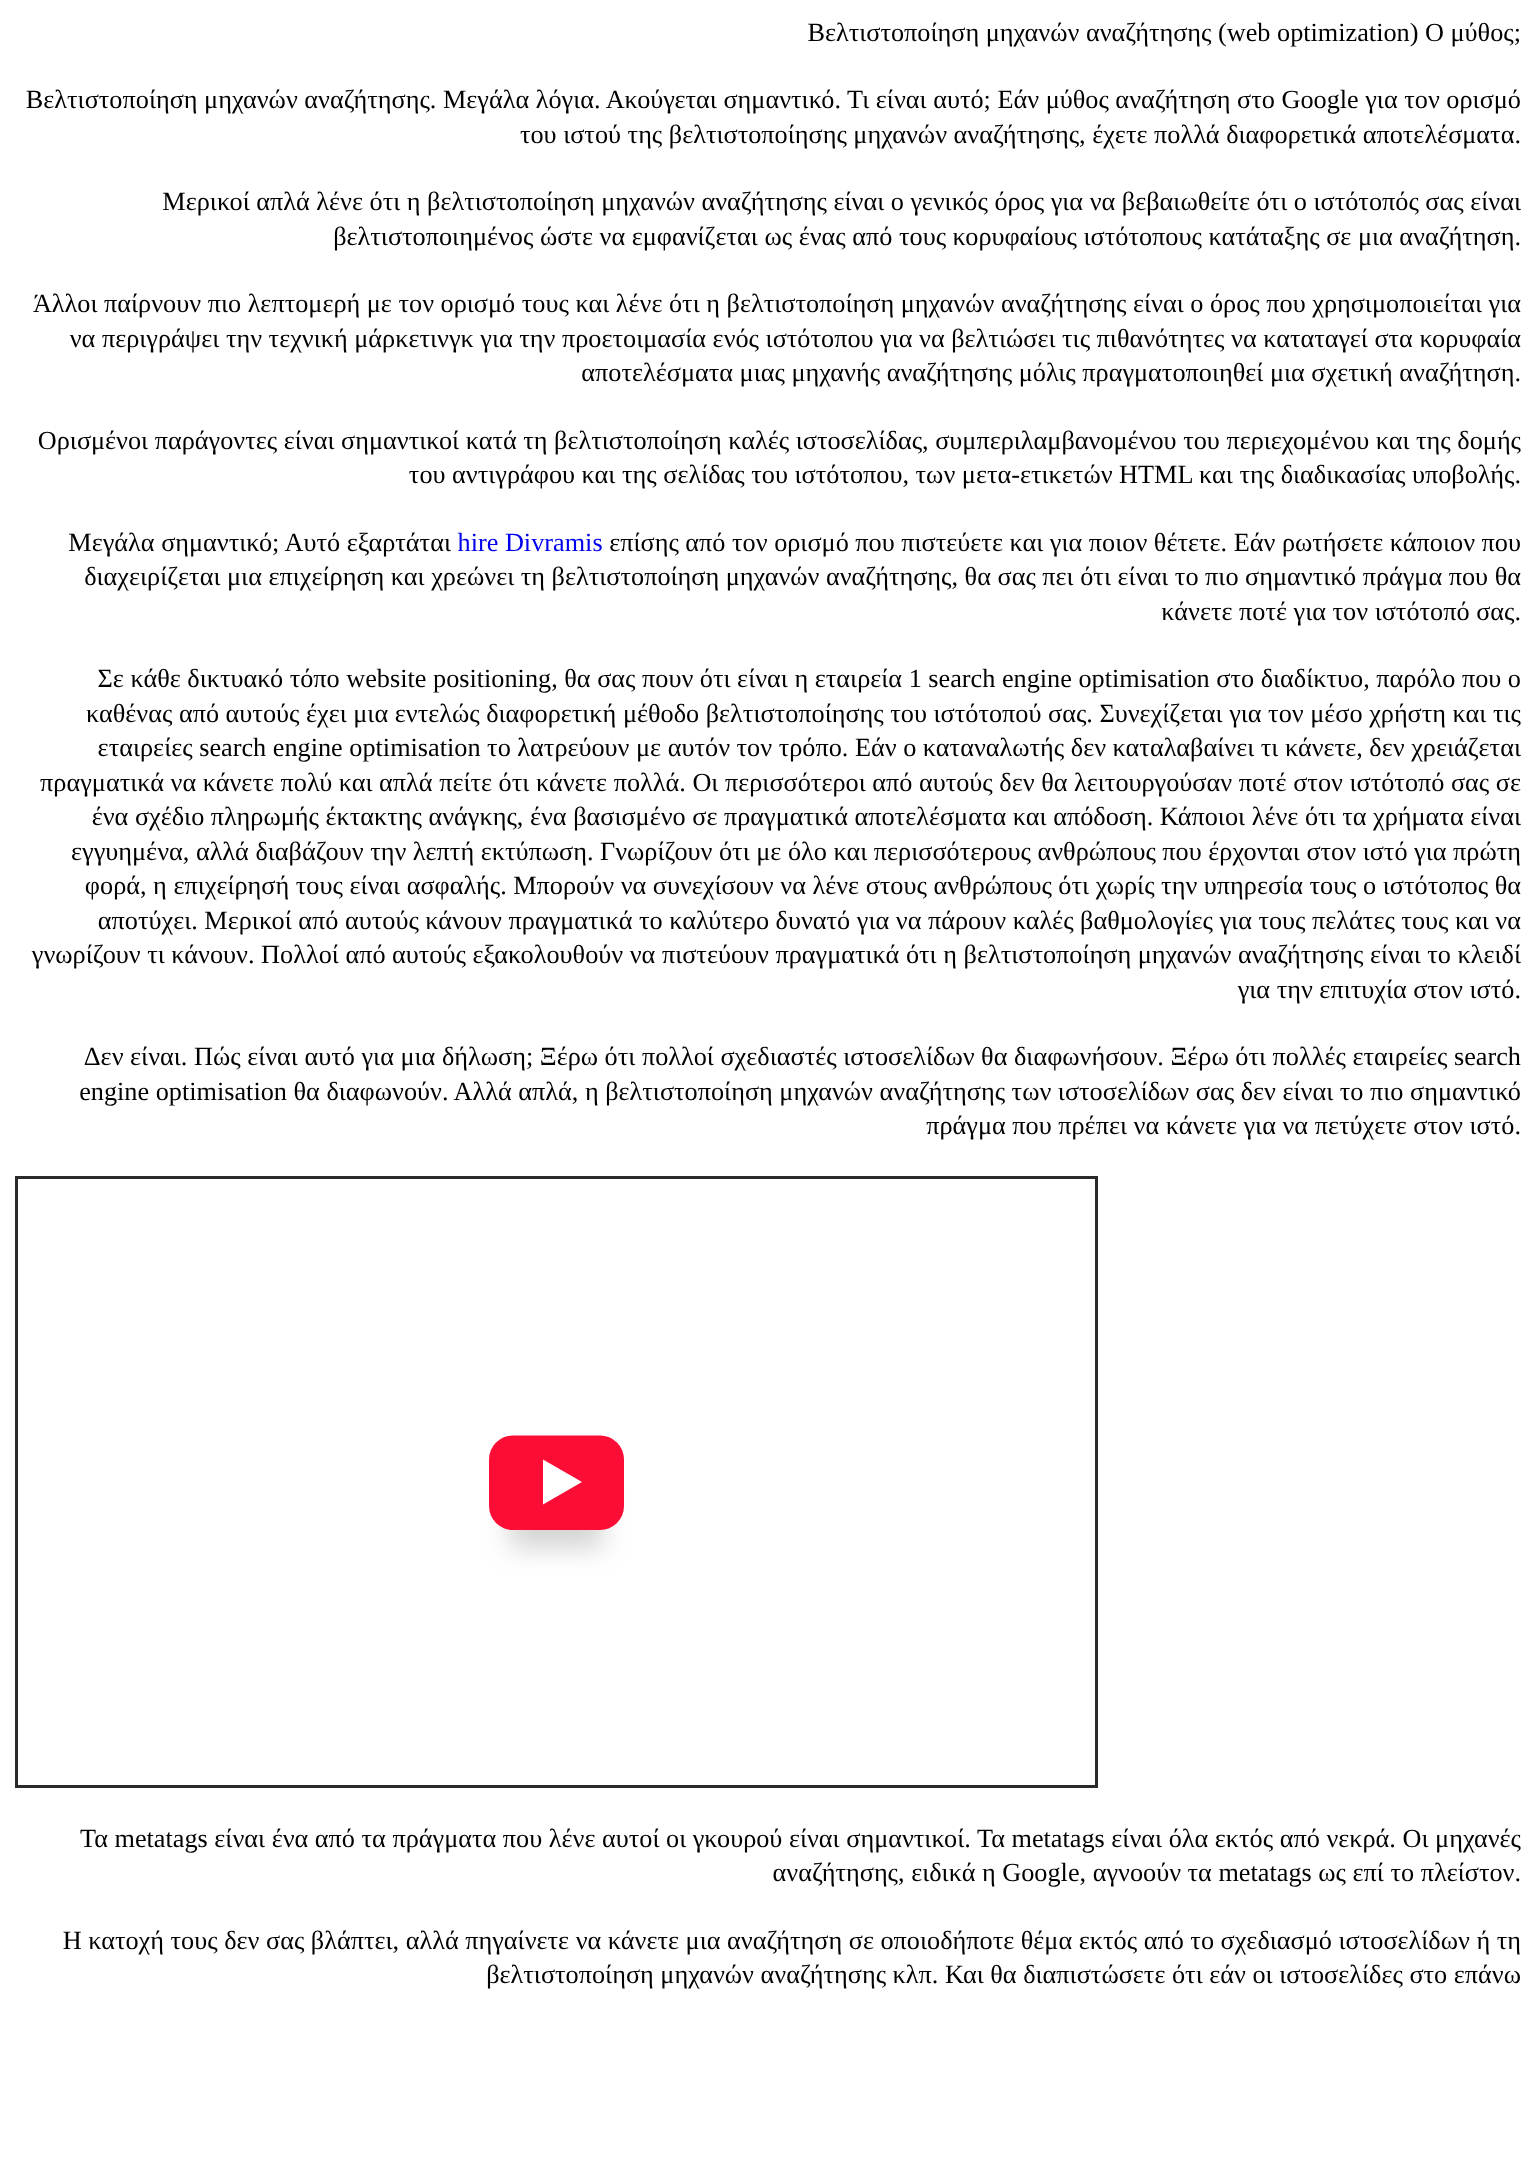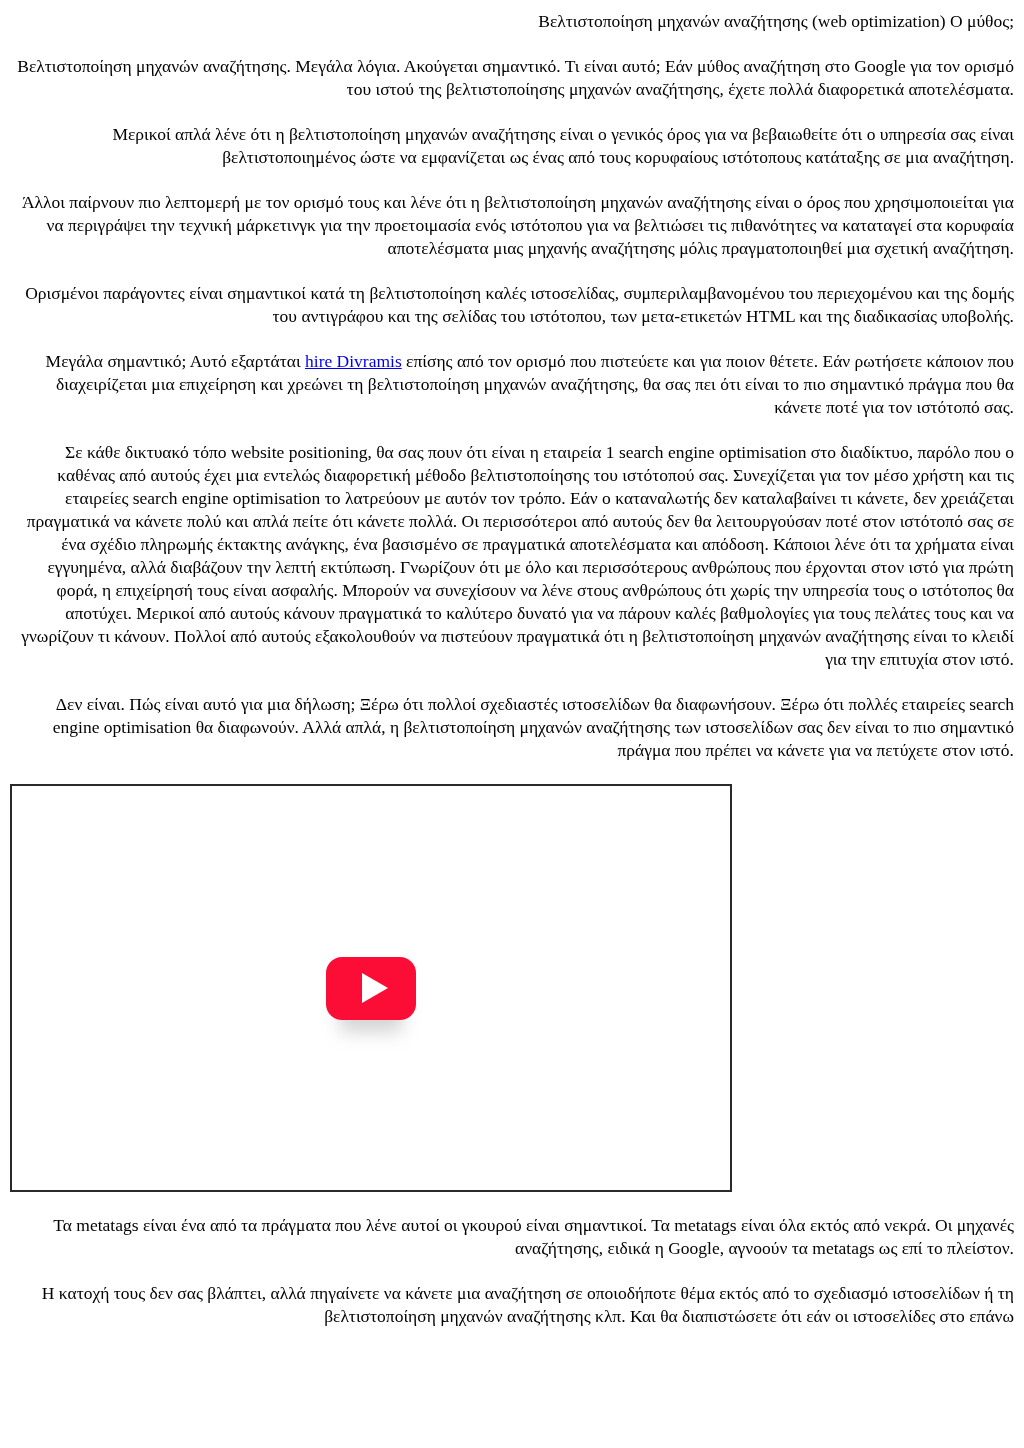--- a/index.html
+++ b/index.html
@@ -15,21 +15,20 @@
     font-size: 17.5px;
     line-height: 23px;
   }
   p {
     margin: 0 0 22px 0;
     padding: 0;
     text-align: right;
   }
   a.text-link {
     color: #0000ee;
-    text-decoration: underline;
     cursor: pointer;
   }
   .video-frame {
     box-sizing: border-box;
     width: 722px;
     height: 408px;
     border: 2px solid #2a2a2a;
     background: #ffffff;
     margin: 12px 0 22px 0;
     display: flex;
@@ -56,21 +55,21 @@
     margin-left: 7px;
   }
 </style>
 </head>
 <body>
 
 <p>Βελτιστοποίηση μηχανών αναζήτησης (web optimization) Ο μύθος;</p>
 
 <p>Βελτιστοποίηση μηχανών αναζήτησης. Μεγάλα λόγια. Ακούγεται σημαντικό. Τι είναι αυτό; Εάν μύθος αναζήτηση στο Google για τον ορισμό του ιστού της βελτιστοποίησης μηχανών αναζήτησης, έχετε πολλά διαφορετικά αποτελέσματα.</p>
 
-<p>Μερικοί απλά λένε ότι η βελτιστοποίηση μηχανών αναζήτησης είναι ο γενικός όρος για να βεβαιωθείτε ότι ο υπηρεσία σας είναι βελτιστοποιημένος ώστε να εμφανίζεται ως ένας από τους κορυφαίους ιστότοπους κατάταξης σε μια αναζήτηση.</p>
+<p>Μερικοί απλά λένε ότι η βελτιστοποίηση μηχανών αναζήτησης είναι ο γενικός όρος για να βεβαιωθείτε ότι ο ιστότοπός σας είναι βελτιστοποιημένος ώστε να εμφανίζεται ως ένας από τους κορυφαίους ιστότοπους κατάταξης σε μια αναζήτηση.</p>
 
 <p>Άλλοι παίρνουν πιο λεπτομερή με τον ορισμό τους και λένε ότι η βελτιστοποίηση μηχανών αναζήτησης είναι ο όρος που χρησιμοποιείται για να περιγράψει την τεχνική μάρκετινγκ για την προετοιμασία ενός ιστότοπου για να βελτιώσει τις πιθανότητες να καταταγεί στα κορυφαία αποτελέσματα μιας μηχανής αναζήτησης μόλις πραγματοποιηθεί μια σχετική αναζήτηση.</p>
 
 <p>Ορισμένοι παράγοντες είναι σημαντικοί κατά τη βελτιστοποίηση καλές ιστοσελίδας, συμπεριλαμβανομένου του περιεχομένου και της δομής του αντιγράφου και της σελίδας του ιστότοπου, των μετα-ετικετών HTML και της διαδικασίας υποβολής.</p>
 
 <p><span>Μεγάλα σημαντικό; Αυτό εξαρτάται </span><a class="text-link">hire Divramis</a><span> επίσης από τον ορισμό που πιστεύετε και για ποιον θέτετε. Εάν ρωτήσετε κάποιον που διαχειρίζεται μια επιχείρηση και χρεώνει τη βελτιστοποίηση μηχανών αναζήτησης, θα σας πει ότι είναι το πιο σημαντικό πράγμα που θα κάνετε ποτέ για τον ιστότοπό σας.</span></p>
 
 <p>Σε κάθε δικτυακό τόπο website positioning, θα σας πουν ότι είναι η εταιρεία 1 search engine optimisation στο διαδίκτυο, παρόλο που ο καθένας από αυτούς έχει μια εντελώς διαφορετική μέθοδο βελτιστοποίησης του ιστότοπού σας. Συνεχίζεται για τον μέσο χρήστη και τις εταιρείες search engine optimisation το λατρεύουν με αυτόν τον τρόπο. Εάν ο καταναλωτής δεν καταλαβαίνει τι κάνετε, δεν χρειάζεται πραγματικά να κάνετε πολύ και απλά πείτε ότι κάνετε πολλά. Οι περισσότεροι από αυτούς δεν θα λειτουργούσαν ποτέ στον ιστότοπό σας σε ένα σχέδιο πληρωμής έκτακτης ανάγκης, ένα βασισμένο σε πραγματικά αποτελέσματα και απόδοση. Κάποιοι λένε ότι τα χρήματα είναι εγγυημένα, αλλά διαβάζουν την λεπτή εκτύπωση. Γνωρίζουν ότι με όλο και περισσότερους ανθρώπους που έρχονται στον ιστό για πρώτη φορά, η επιχείρησή τους είναι ασφαλής. Μπορούν να συνεχίσουν να λένε στους ανθρώπους ότι χωρίς την υπηρεσία τους ο ιστότοπος θα αποτύχει. Μερικοί από αυτούς κάνουν πραγματικά το καλύτερο δυνατό για να πάρουν καλές βαθμολογίες για τους πελάτες τους και να γνωρίζουν τι κάνουν. Πολλοί από αυτούς εξακολουθούν να πιστεύουν πραγματικά ότι η βελτιστοποίηση μηχανών αναζήτησης είναι το κλειδί για την επιτυχία στον ιστό.</p>
 
 <p>Δεν είναι. Πώς είναι αυτό για μια δήλωση; Ξέρω ότι πολλοί σχεδιαστές ιστοσελίδων θα διαφωνήσουν. Ξέρω ότι πολλές εταιρείες search engine optimisation θα διαφωνούν. Αλλά απλά, η βελτιστοποίηση μηχανών αναζήτησης των ιστοσελίδων σας δεν είναι το πιο σημαντικό πράγμα που πρέπει να κάνετε για να πετύχετε στον ιστό.</p>

